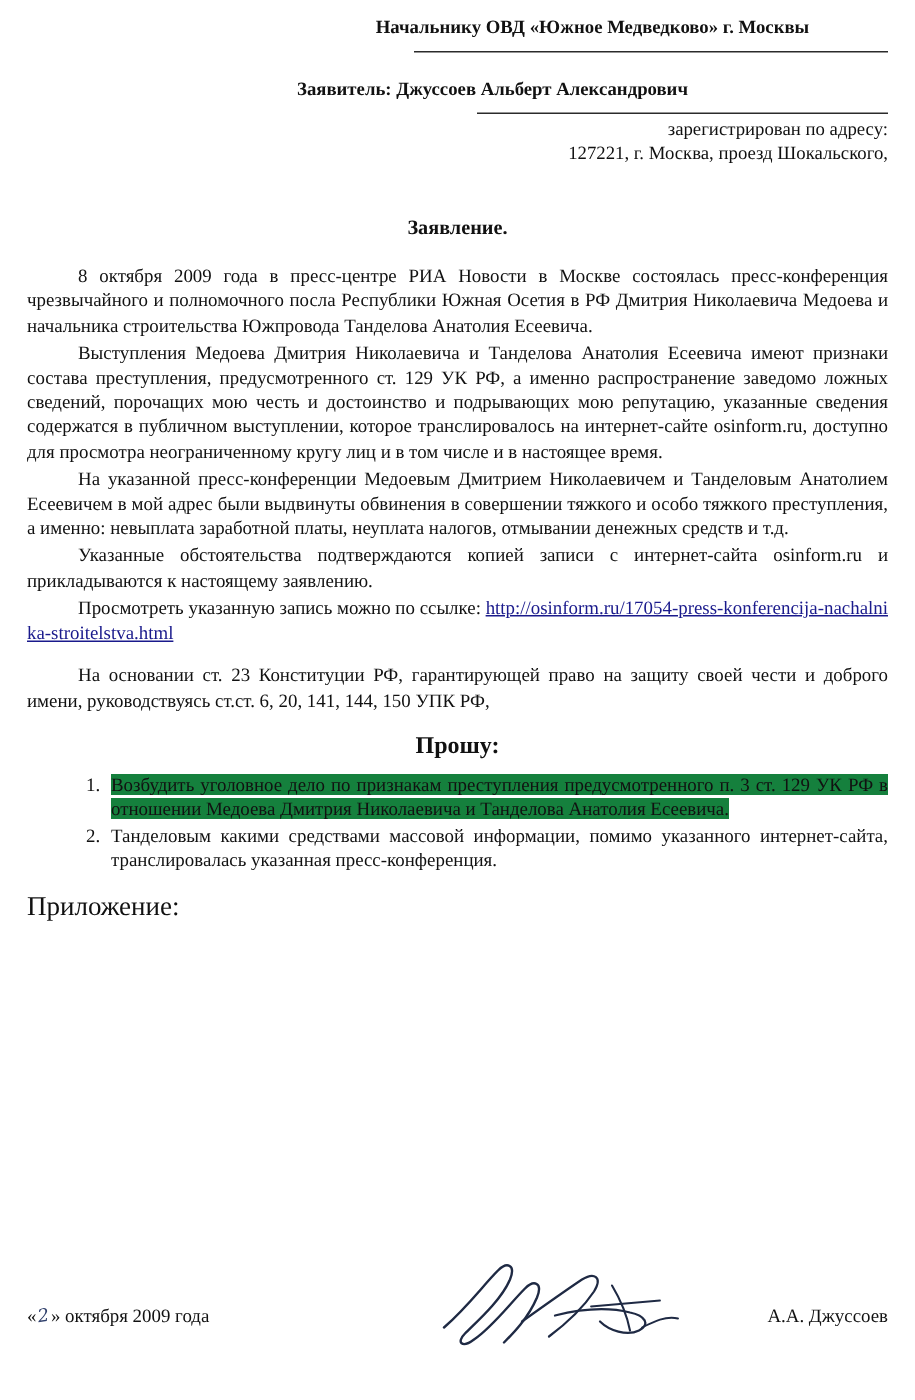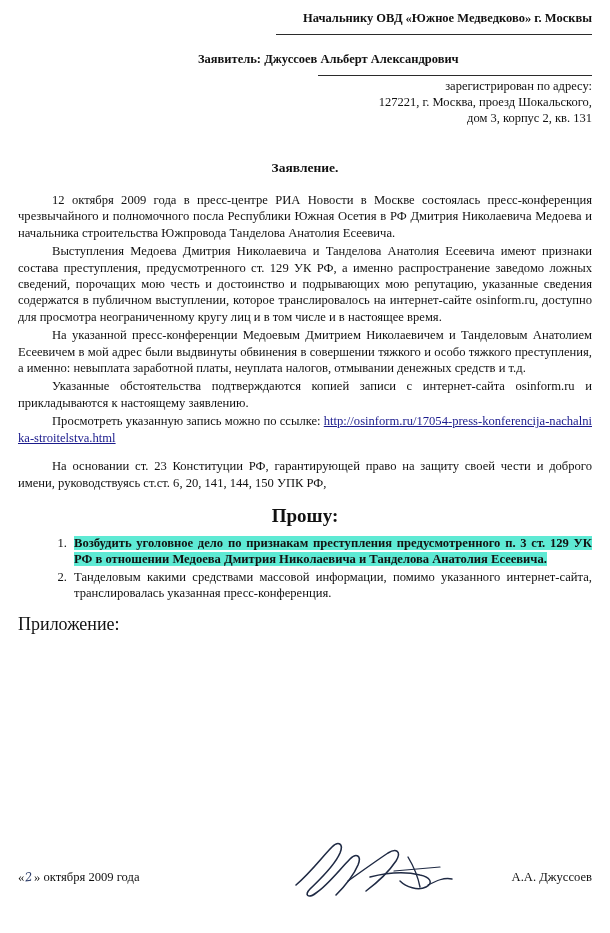--- a/index.html
+++ b/index.html
@@ -21,21 +21,21 @@
     height: 933px;
     padding: 0;
     box-sizing: border-box;
   }
 
   
   .header {
     padding: 10px 18px 0 18px;
   }
   .addressee {
-    text-align: right;
+    text-align: center;
     font-weight: bold;
     font-size: 12.5px;
     line-height: 17px;
     margin-left: 180px;
   }
   .rule {
     border-bottom: 1px solid #2b2b2b;
     margin: 6px 0 0 258px;
     height: 1px;
   }
@@ -82,39 +82,38 @@
     margin-top: 2px;
   }
   .link {
     color: #1a1a8c;
     text-decoration: underline;
     word-break: break-all;
   }
   .request-title {
     text-align: center;
     font-weight: bold;
-    font-size: 19px;
+    font-size: 16px;
     margin-top: 14px;
     margin-bottom: 8px;
   }
 
   ol.numlist {
     margin: 0 0 0 0;
     padding-left: 52px;
     font-size: 12.6px;
     line-height: 16.4px;
   }
   ol.numlist li {
     text-align: justify;
     margin-bottom: 1px;
     padding-left: 4px;
   }
   .hl {
-    background: #5eead4;
-    font-weight: bold;
+    background: #15803d;
   }
 
   .appendix-label {
     margin-top: 14px;
     font-size: 18px;
     line-height: 16.4px;
   }
   ol.applist {
     margin: 2px 0 0 0;
     padding-left: 52px;
@@ -173,28 +172,27 @@
       <div>Начальнику ОВД «Южное Медведково» г. Москвы</div>
     </div>
     <div class="rule"></div>
 
     <div class="applicant">Заявитель: Джуссоев Альберт Александрович</div>
     <div class="rule short"></div>
 
     <div class="reg-block">
       <div>зарегистрирован по адресу:</div>
       <div>127221, г. Москва, проезд Шокальского,</div>
-      <div>дом 3, корпус 2, кв. 131</div>
     </div>
   </div>
 
   <div class="doc-title">Заявление.</div>
 
   <div class="body">
-    <p class="para">12 октября 2009 года в пресс-центре РИА Новости в Москве состоялась пресс-конференция чрезвычайного и полномочного посла Республики Южная Осетия в РФ Дмитрия Николаевича Медоева и начальника строительства Южпроводa Танделова Анатолия Есеевича.</p>
+    <p class="para">8 октября 2009 года в пресс-центре РИА Новости в Москве состоялась пресс-конференция чрезвычайного и полномочного посла Республики Южная Осетия в РФ Дмитрия Николаевича Медоева и начальника строительства Южпроводa Танделова Анатолия Есеевича.</p>
     <p class="para">Выступления Медоева Дмитрия Николаевича и Танделова Анатолия Есеевича имеют признаки состава преступления, предусмотренного ст. 129 УК РФ, а именно распространение заведомо ложных сведений, порочащих мою честь и достоинство и подрывающих мою репутацию, указанные сведения содержатся в публичном выступлении, которое транслировалось на интернет-сайте osinform.ru, доступно для просмотра неограниченному кругу лиц и в том числе и в настоящее время.</p>
     <p class="para">На указанной пресс-конференции Медоевым Дмитрием Николаевичем и Танделовым Анатолием Есеевичем в мой адрес были выдвинуты обвинения в совершении тяжкого и особо тяжкого преступления, а именно: невыплата заработной платы, неуплата налогов, отмывании денежных средств и т.д.</p>
     <p class="para">Указанные обстоятельства подтверждаются копией записи с интернет-сайта osinform.ru и прикладываются к настоящему заявлению.</p>
 
     <p class="para"><span>Просмотреть указанную запись можно по ссылке: </span><a class="link" href="#">http://osinform.ru/17054-press-konferencija-nachalnika-stroitelstva.html</a></p>
 
     <p class="para" style="margin-top:12px;">На основании ст. 23 Конституции РФ, гарантирующей право на защиту своей чести и доброго имени, руководствуясь ст.ст. 6, 20, 141, 144, 150 УПК РФ,</p>
 
     <div class="request-title">Прошу:</div>
 

